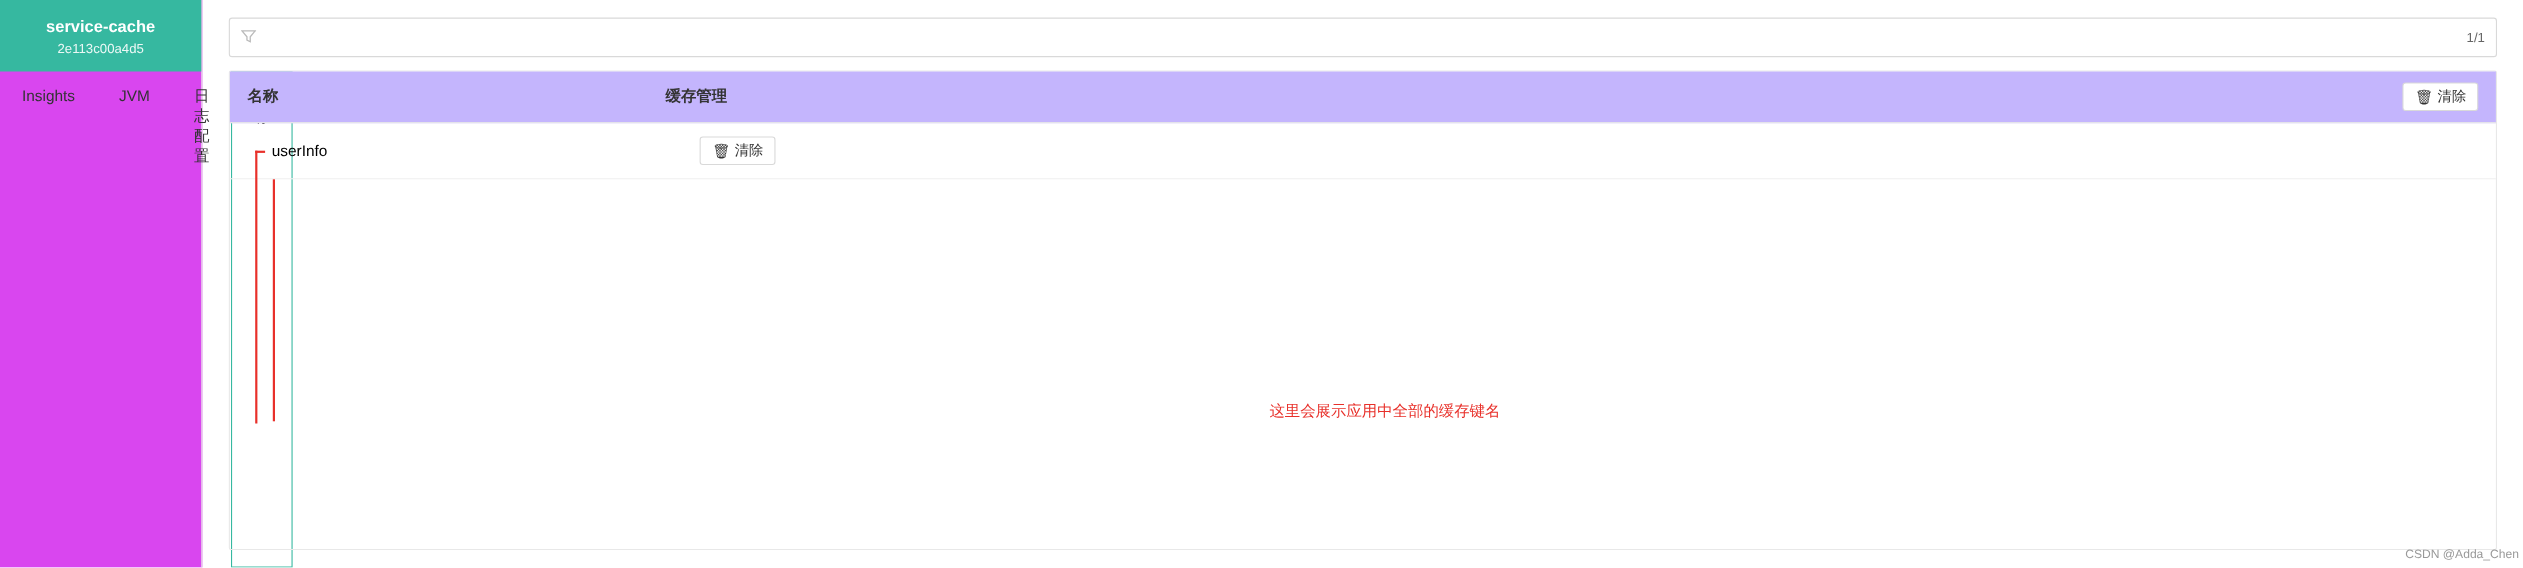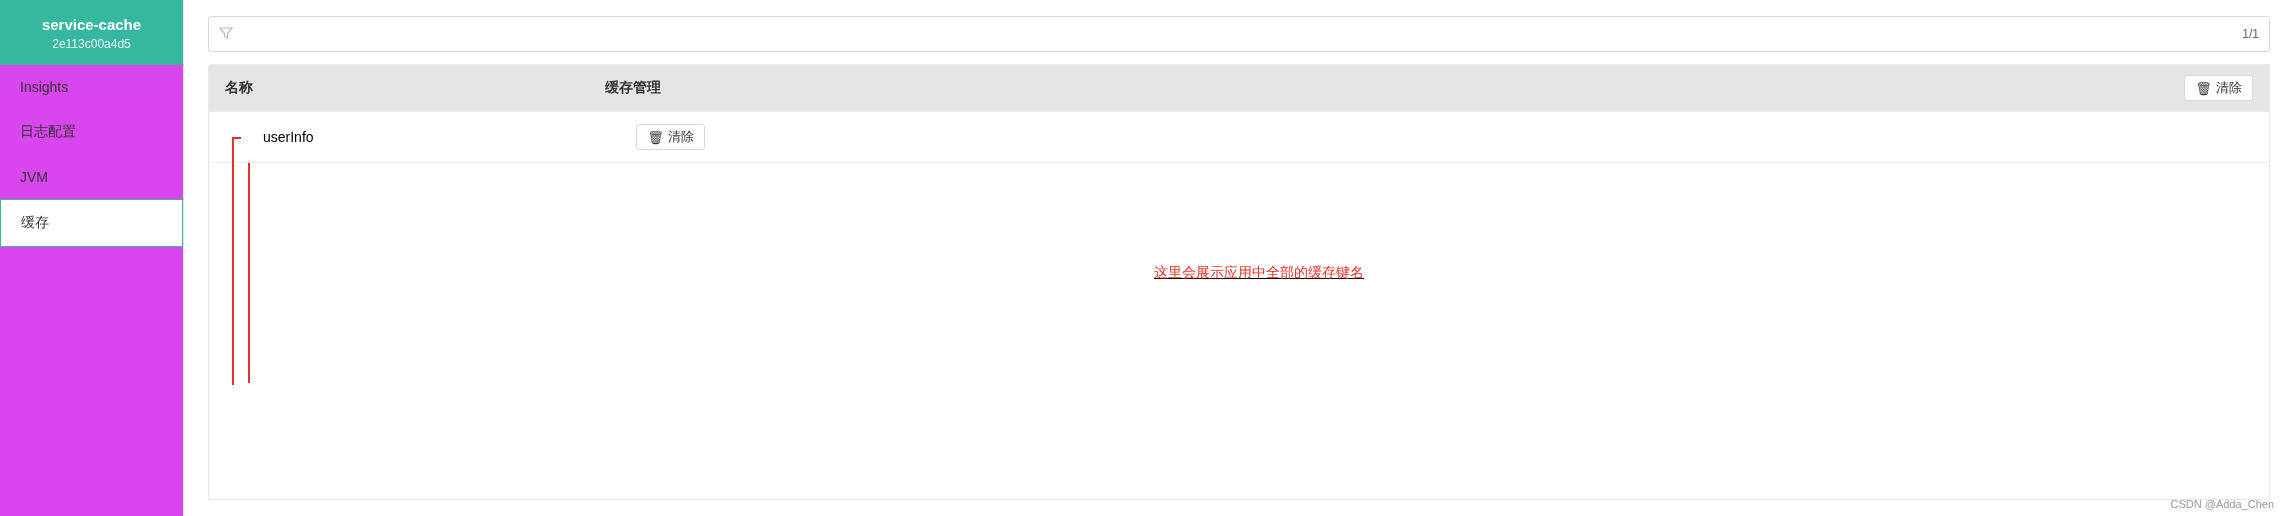--- a/index.html
+++ b/index.html
@@ -38,21 +38,20 @@
       line-height: 1.4;
     }
     .sidebar-header-sub {
       font-size: 12px;
       opacity: 0.9;
       margin-top: 2px;
     }
     .sidebar-nav {
       flex: 1;
       display: flex;
-      flex-direction: column;
     }
     .sidebar-item {
       padding: 14px 20px;
       cursor: pointer;
       color: #333;
       font-size: 14px;
       border-bottom: none;
     }
     .sidebar-item.active {
       border: 1.5px solid #36b8a0;
@@ -101,21 +100,21 @@
     
     .table-container {
       flex: 1;
       border: 1px solid #e8e8e8;
       border-radius: 2px;
     }
     .table-header {
       display: flex;
       align-items: center;
       padding: 10px 16px;
-      background: #e5e5e5;
+      background: #c4b5fd;
       border-bottom: 1px solid #e8e8e8;
       font-weight: 600;
       color: #333;
     }
     .col-name {
       width: 380px;
       min-width: 380px;
     }
     .col-cache {
       flex: 1;
@@ -167,42 +166,42 @@
     }
     .empty-msg {
       color: #e8302a;
       font-size: 14px;
     }
 
     
     .footer {
       position: absolute;
       bottom: 6px;
-      right: 20px;
+      right: 4px;
       font-size: 11px;
       color: #999;
     }
   </style>
 </head>
 <body>
 
 <div class="sidebar">
   <div class="sidebar-header">
     <div class="sidebar-header-title">service-cache</div>
     <div class="sidebar-header-sub">2e113c00a4d5</div>
   </div>
   <nav class="sidebar-nav">
     <div class="sidebar-item">
       <span>Insights</span>
     </div>
     <div class="sidebar-item">
+      <span>JVM</span>
+    </div>
+    <div class="sidebar-item">
       <span>日志配置</span>
-    </div>
-    <div class="sidebar-item">
-      <span>JVM</span>
     </div>
     <div class="sidebar-item active">
       <span>缓存</span>
     </div>
   </nav>
 </div>
 
 <div class="main-content">
 
   <div class="filter-bar">
@@ -224,37 +223,37 @@
         <button class="clear-btn-header">
           <span class="trash-icon">🗑</span>
           <span>清除</span>
         </button>
       </div>
     </div>
 
     <div style="position:relative;">
 
       <div class="table-row" style="align-items:center;">
-        <div class="col-name" style="display:flex;align-items:center;gap:22px;">
+        <div class="col-name" style="display:flex;align-items:center;gap:6px;">
 
           <div style="position:relative;width:16px;min-width:16px;align-self:stretch;">
             <div style="position:absolute;left:7px;top:50%;bottom:-240px;width:2px;background:#e8302a;"></div>
             <div style="position:absolute;left:7px;top:50%;width:9px;height:2px;background:#e8302a;"></div>
           </div>
           <span>userInfo</span>
         </div>
         <div class="col-action">
           <button class="clear-btn-row">
             <span class="trash-icon">🗑</span>
             <span>清除</span>
           </button>
         </div>
       </div>
 
-      <div style="position:relative;min-height:220px;display:flex;align-items:center;text-decoration:underline;">
+      <div style="position:relative;min-height:220px;display:flex;align-items:flex-end;">
 
         <div style="position:absolute;left:39px;top:0;bottom:0;width:2px;background:#e8302a;"></div>
 
         <div style="flex:1;display:flex;justify-content:center;align-items:center;padding-left:40px;">
           <span class="empty-msg">这里会展示应用中全部的缓存键名</span>
         </div>
       </div>
     </div>
   </div>
 

